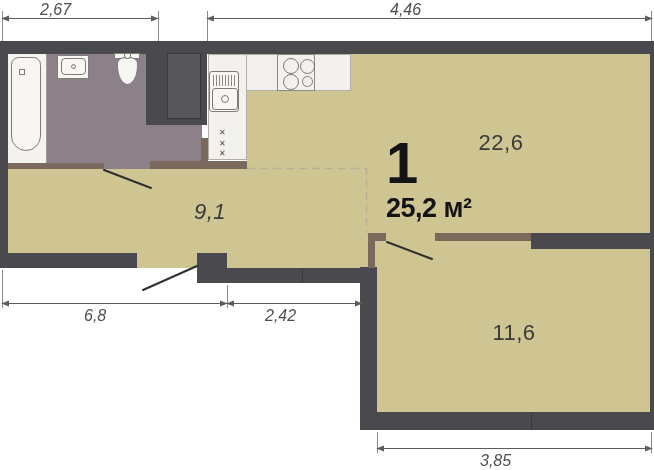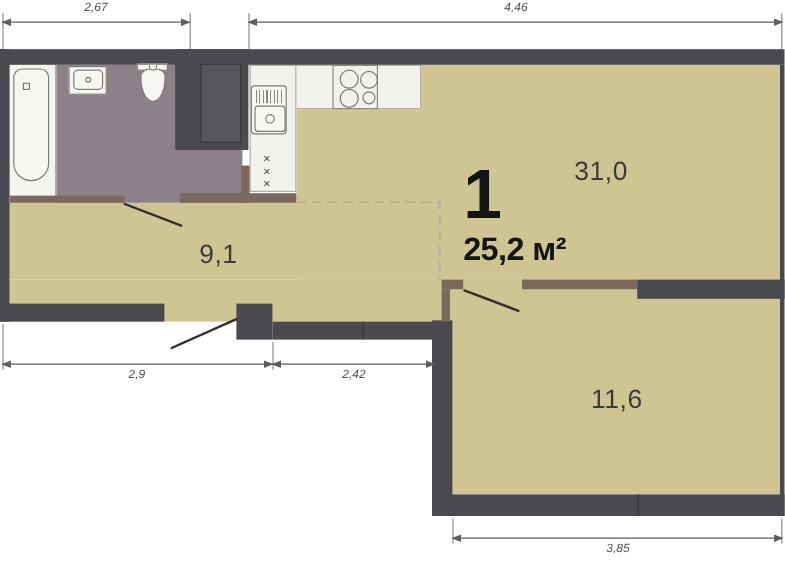--- a/index.html
+++ b/index.html
@@ -14,22 +14,22 @@
   .mauve{position:absolute;background:#8d8189;}
   .white-zone{position:absolute;background:#f4f3f0;}
   .counter{position:absolute;background:#f2f1ed;border:1px solid #b3afa4;box-sizing:border-box;}
   .fixture{position:absolute;background:#f7f6f3;border:1.5px solid #7d7c77;box-sizing:border-box;}
   .circle{border-radius:50%;}
   .room-label{
     position:absolute;color:#3b3b3b;font-size:22px;letter-spacing:.5px;
     text-align:center;white-space:nowrap;
   }
   .dim-label{
-    position:absolute;color:#4f4f4f;font-size:10px;font-style:italic;
-    text-align:center;white-space:nowrap;
+    position:absolute;color:#4f4f4f;font-size:16px;font-style:italic;
+    text-align:left;white-space:nowrap;
   }
   .unit-block{position:absolute;left:386px;top:134px;color:#141414;line-height:1;}
   .unit-number{font-size:58px;font-weight:bold;letter-spacing:-2px;}
   .unit-area{font-size:27px;font-weight:bold;margin-top:3px;letter-spacing:-0.5px;}
   .appl-mark{position:absolute;font-size:8px;color:#4a4a4a;line-height:1;}
   svg.lines{position:absolute;left:0;top:0;z-index:40;}
   .lbl{z-index:50;}
 </style>
 </head>
 <body>
@@ -119,28 +119,28 @@
     <g stroke="#2f2f2f" stroke-width="2" stroke-linecap="round">
       <line x1="104" y1="170" x2="151" y2="188"></line>
       <line x1="197" y1="266" x2="143" y2="290"></line>
       <line x1="387" y1="242" x2="432" y2="259"></line>
     </g>
     <g stroke="#b7ae96" stroke-width="1.5" stroke-dasharray="8 5" fill="none">
       <polyline points="247,168.5 366.5,168.5 366.5,233"></polyline>
     </g>
   </svg>
 
-  <div class="room-label lbl" style="left:156px;top:199px;width:52px;">9,1</div>
-  <div class="room-label lbl" style="left:470px;top:130px;width:62px;">31,0</div>
+  <div class="room-label lbl" style="left:184px;top:199px;width:52px;font-style:italic;">9,1</div>
+  <div class="room-label lbl" style="left:470px;top:130px;width:62px;">22,6</div>
   <div class="room-label lbl" style="left:483px;top:320px;width:62px;">11,6</div>
 
   <div class="unit-block lbl">
     <div class="unit-number">1</div>
     <div class="unit-area">25,2 м²</div>
   </div>
 
   <div class="dim-label lbl" style="left:40px;top:1px;width:80px;">2,67</div>
   <div class="dim-label lbl" style="left:390px;top:1px;width:80px;">4,46</div>
-  <div class="dim-label lbl" style="left:84px;top:307px;width:60px;">2,9</div>
+  <div class="dim-label lbl" style="left:84px;top:307px;width:60px;">6,8</div>
   <div class="dim-label lbl" style="left:265px;top:307px;width:60px;">2,42</div>
   <div class="dim-label lbl" style="left:480px;top:452px;width:70px;">3,85</div>
 
 </div>
 
 </body></html>

